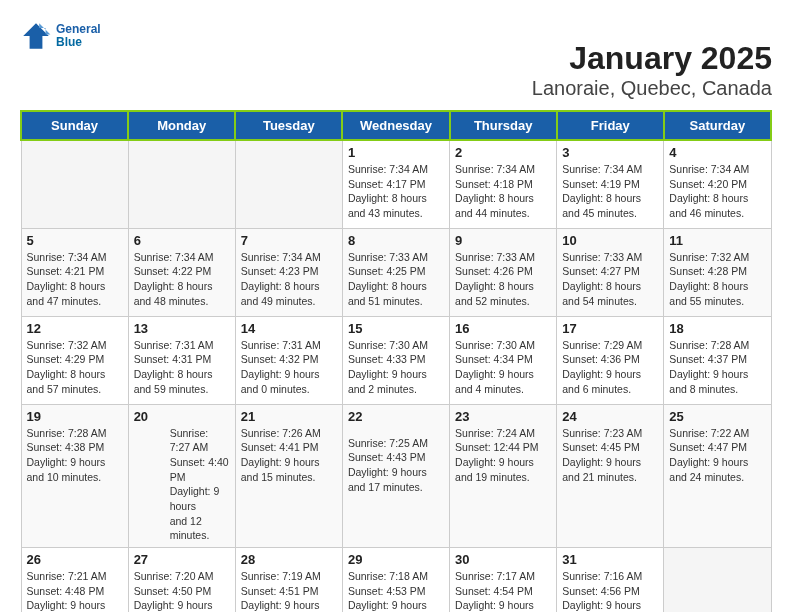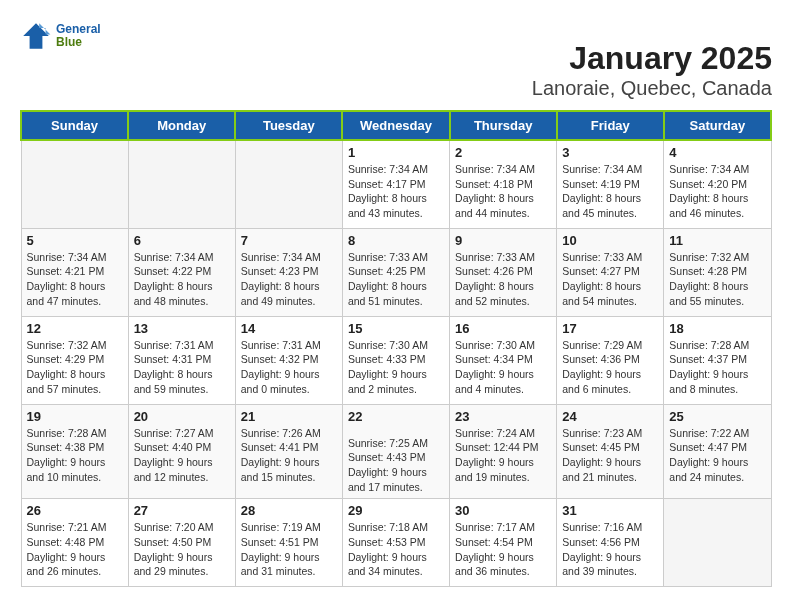--- a/index.html
+++ b/index.html
@@ -92,21 +92,21 @@
 <body>
 
 <div class="header">
   <div class="logo">
     <svg class="logo-icon" viewBox="0 0 40 40">
       <polygon points="20,4 36,20 28,20 28,36 12,36 12,20 4,20" fill="#1a5fa8"></polygon>
       <polygon points="24,4 38,18 32,18 32,10 24,10" fill="#5b9bd5"></polygon>
     </svg>
     <div class="logo-text">
       <div><span>General</span></div>
-      <div><span style="color:#4d7c0f">Blue</span></div>
+      <div><span style="color:#0369a1">Blue</span></div>
     </div>
   </div>
   <div class="title-block">
     <h1>January 2025</h1>
     <h2>Lanoraie, Quebec, Canada</h2>
   </div>
 </div>
 
 <table class="calendar">
   <thead>
@@ -259,21 +259,21 @@
       <tr class="row-alt">
         <td>
           <div class="day-num">19</div>
           <div class="day-info" style="white-space: pre-line;">Sunrise: 7:28 AM
 Sunset: 4:38 PM
 Daylight: 9 hours
 and 10 minutes.</div>
         </td>
         <td>
           <div class="day-num">20</div>
-          <div class="day-info" style="white-space: pre-line;">Sunrise: 7:27 AM
+          <div class="day-info" style="white-space: pre-line; margin-left: 36px;">Sunrise: 7:27 AM
 Sunset: 4:40 PM
 Daylight: 9 hours
 and 12 minutes.</div>
         </td>
         <td>
           <div class="day-num">21</div>
           <div class="day-info" style="white-space: pre-line;">Sunrise: 7:26 AM
 Sunset: 4:41 PM
 Daylight: 9 hours
 and 15 minutes.</div>

